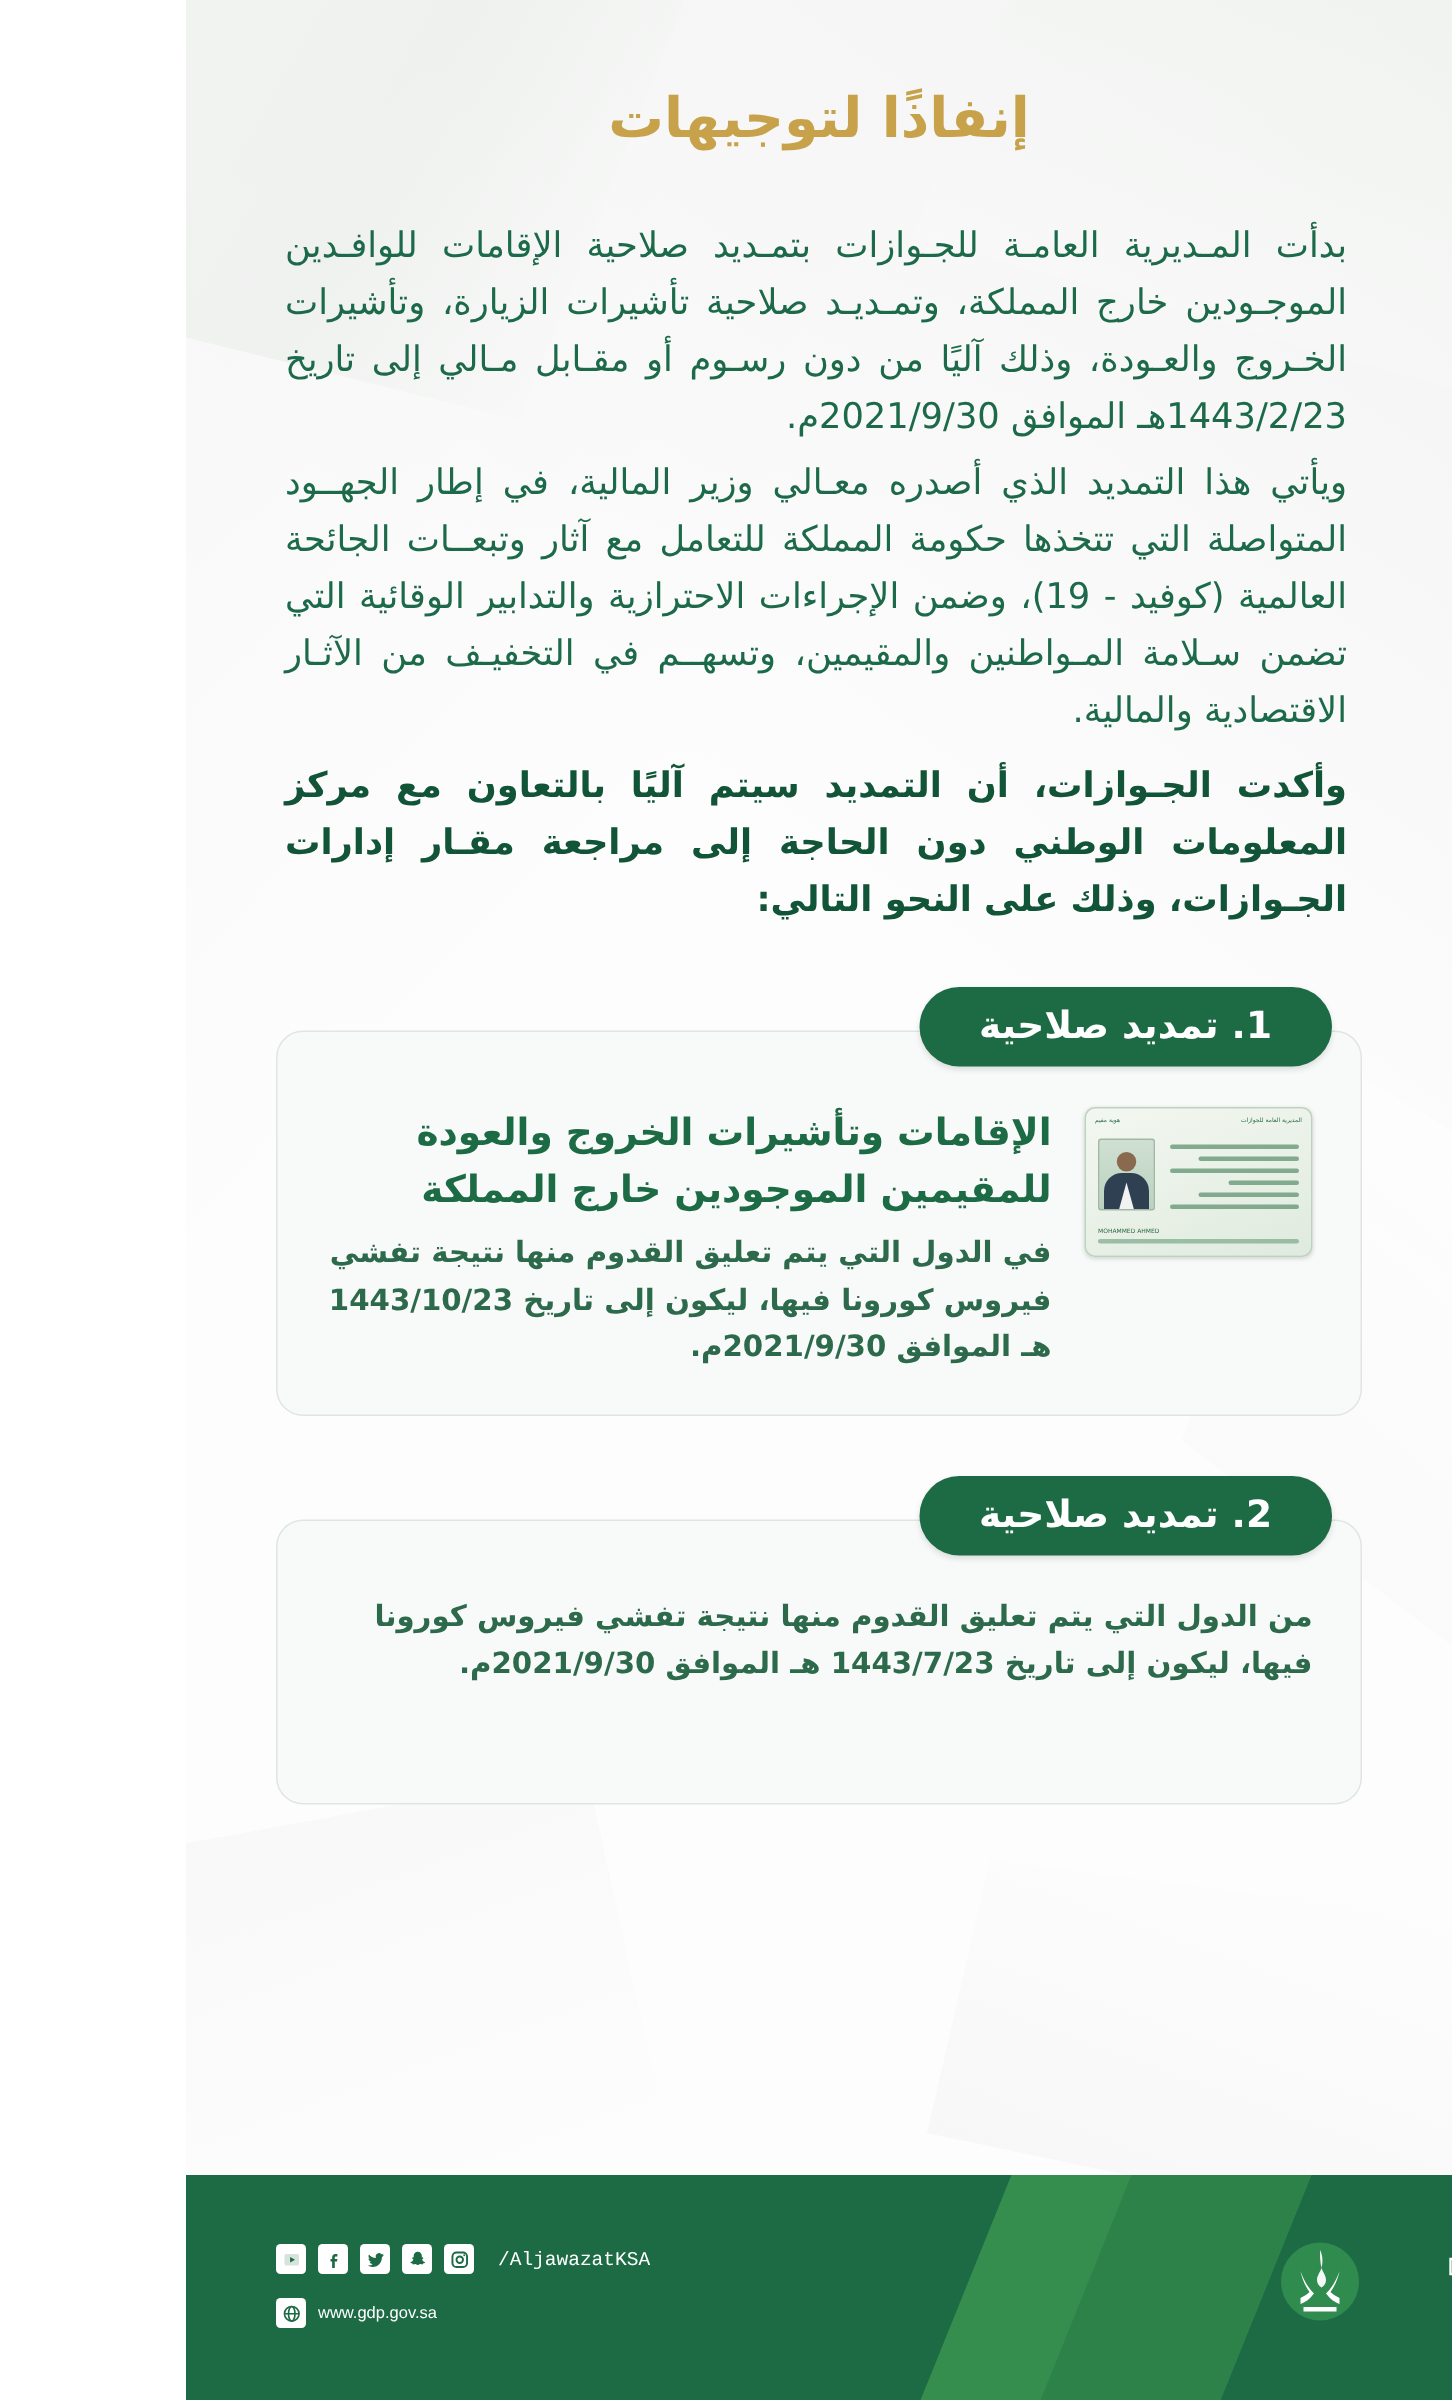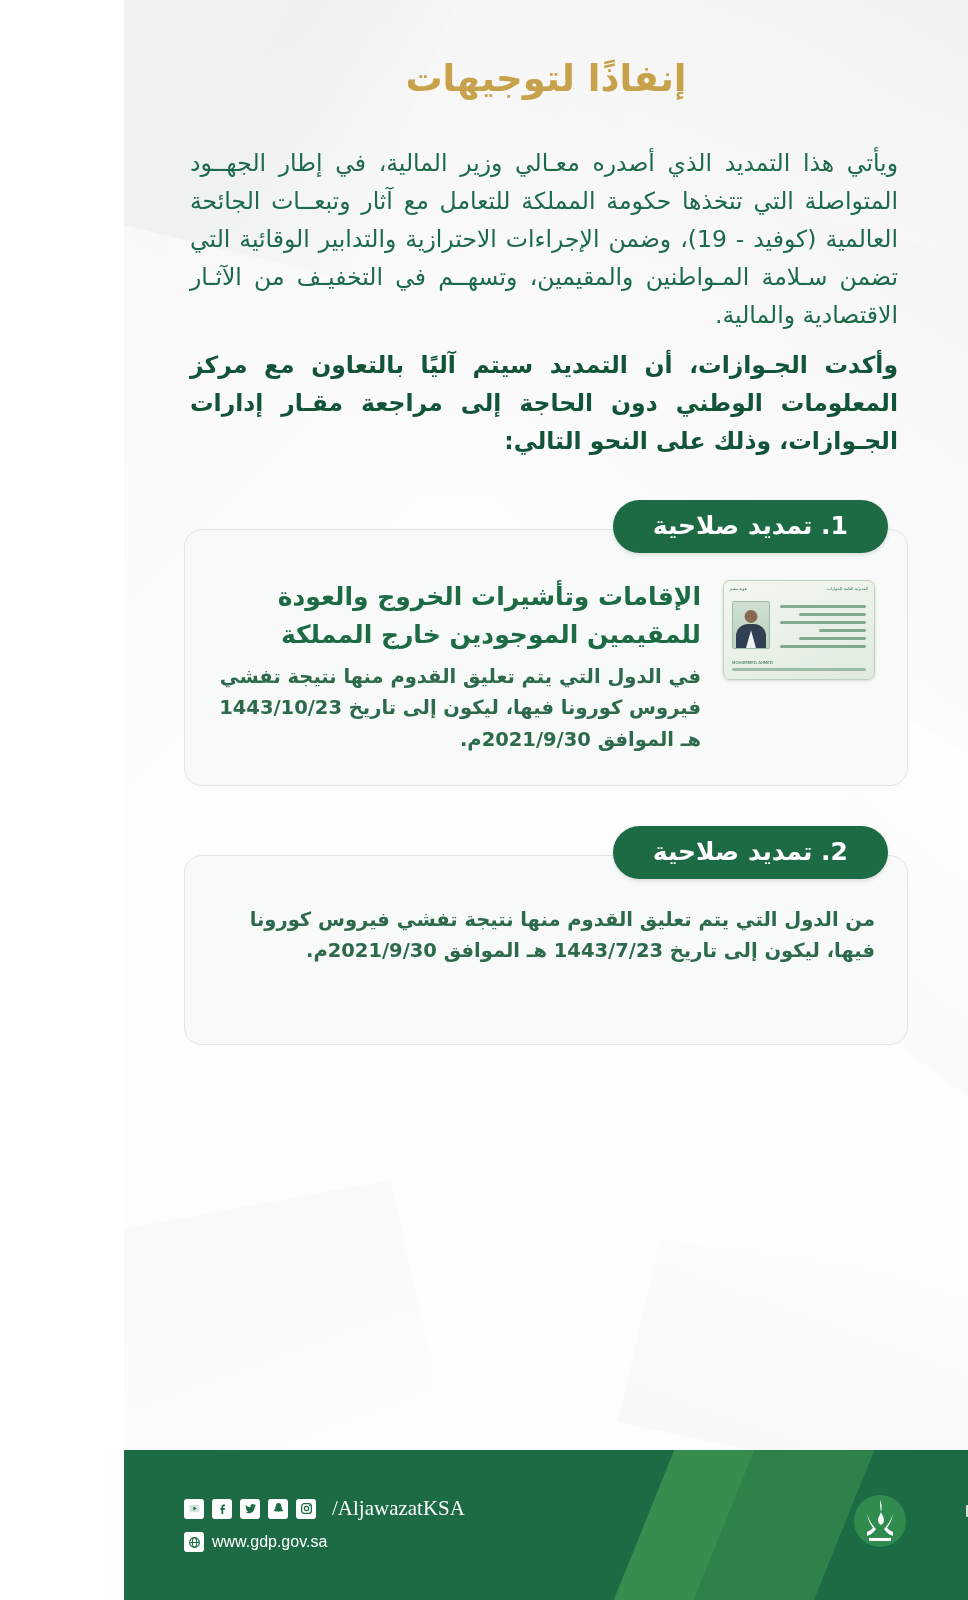--- a/index.html
+++ b/index.html
@@ -227,29 +227,29 @@
     position: absolute; right: auto; left: 60px; top: 46px;
     display: flex; flex-direction: row-reverse; align-items: center; gap: 8px;
     direction: ltr;
   }
   .sbox {
     width: 20px; height: 20px; border-radius: 3px; background: #ffffff;
     display: flex; align-items: center; justify-content: center;
     color: #1c6b45; font-size: 12px; font-weight: bold;
   }
   .handle {
-    color: #ffffff; font-size: 21px; margin-left: 8px;
-    font-family: Liberation Serif, serif;
+    color: #ffffff; font-size: 13px; margin-left: 8px;
+    font-family: Liberation Mono, monospace;
   }
   .weburl {
     position: absolute; left: 60px; top: 82px;
     display: flex; align-items: center; gap: 8px; direction: ltr;
   }
   .weburl .txt {
-    color: #ffffff; font-size: 16px; font-family: "Liberation Sans", sans-serif;
+    color: #ffffff; font-size: 11px; font-family: "Liberation Sans", sans-serif;
   }
   .emblems {
     position: absolute; right: 70px; top: 30px;
     display: flex; flex-direction: row; align-items: center; gap: 40px;
   }
   .emblem-gdp {
     width: 70px; height: 86px; display: flex; align-items: center; justify-content: center;
   }
   .emblem-moi {
     width: 64px; height: 70px; display: flex; align-items: center; justify-content: center;
@@ -265,20 +265,21 @@
   <div class="facet f4"></div>
   <div class="facet f5"></div>
 
   <div class="content">
 
     <div class="header">
       <div class="line1">إنفاذًا لتوجيهات</div>
     </div>
 
     <div class="body-text">
+      <p>بدأت المـديرية العامـة للجـوازات بتمـديد صلاحية الإقامات للوافـدين الموجـودين خارج المملكة، وتمـديـد صلاحية تأشيرات الزيارة، وتأشيرات الخـروج والعـودة، وذلك آليًا من دون رسـوم أو مقـابل مـالي إلى تاريخ 1443/2/23هـ الموافق 2021/9/30م.</p>
       <p>ويأتي هذا التمديد الذي أصدره معـالي وزير المالية، في إطار الجهــود المتواصلة التي تتخذها حكومة المملكة للتعامل مع آثار وتبعــات الجائحة العالمية (كوفيد - 19)، وضمن الإجراءات الاحترازية والتدابير الوقائية التي تضمن سـلامة المـواطنين والمقيمين، وتسهــم في التخفيـف من الآثـار الاقتصادية والمالية.</p>
       <p class="bold">وأكدت الجـوازات، أن التمديد سيتم آليًا بالتعاون مع مركز المعلومات الوطني دون الحاجة إلى مراجعة مقـار إدارات الجـوازات، وذلك على النحو التالي:</p>
     </div>
 
     <div class="section">
       <div class="sec-badge-wrap">
         <div class="sec-badge">1. تمديد صلاحية</div>
       </div>
       <div class="sec-card">
         <div class="art">

